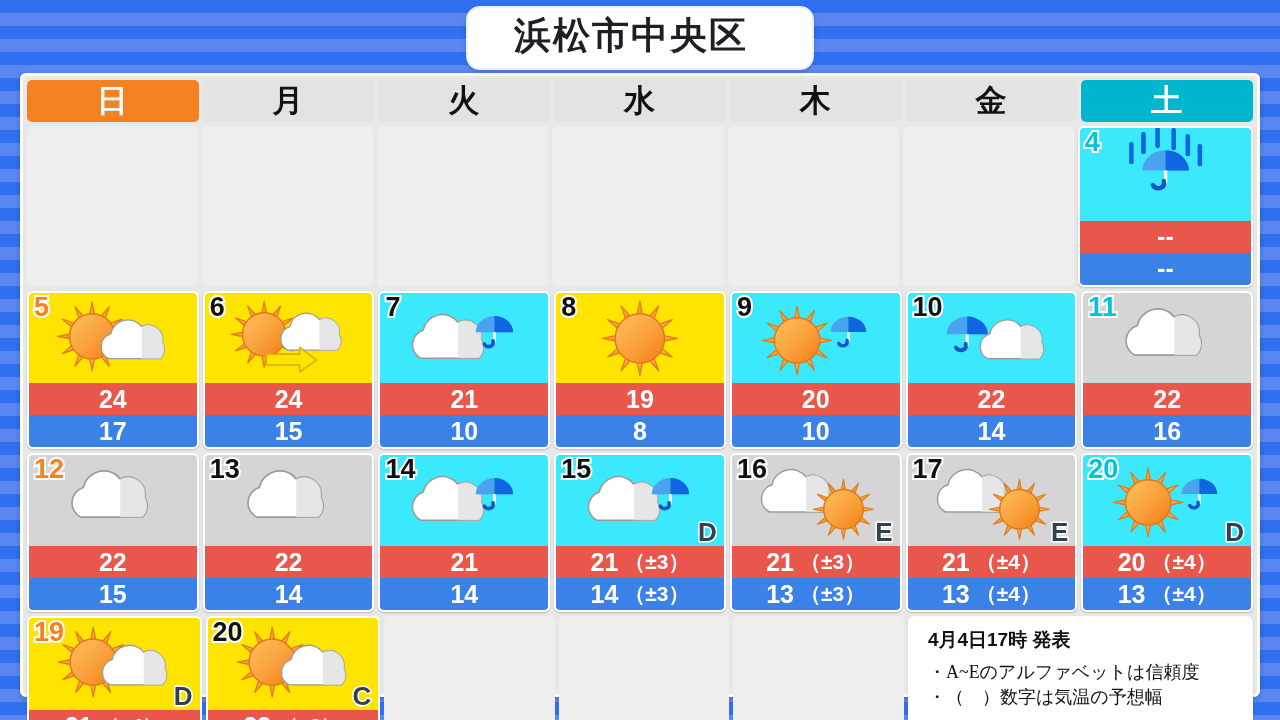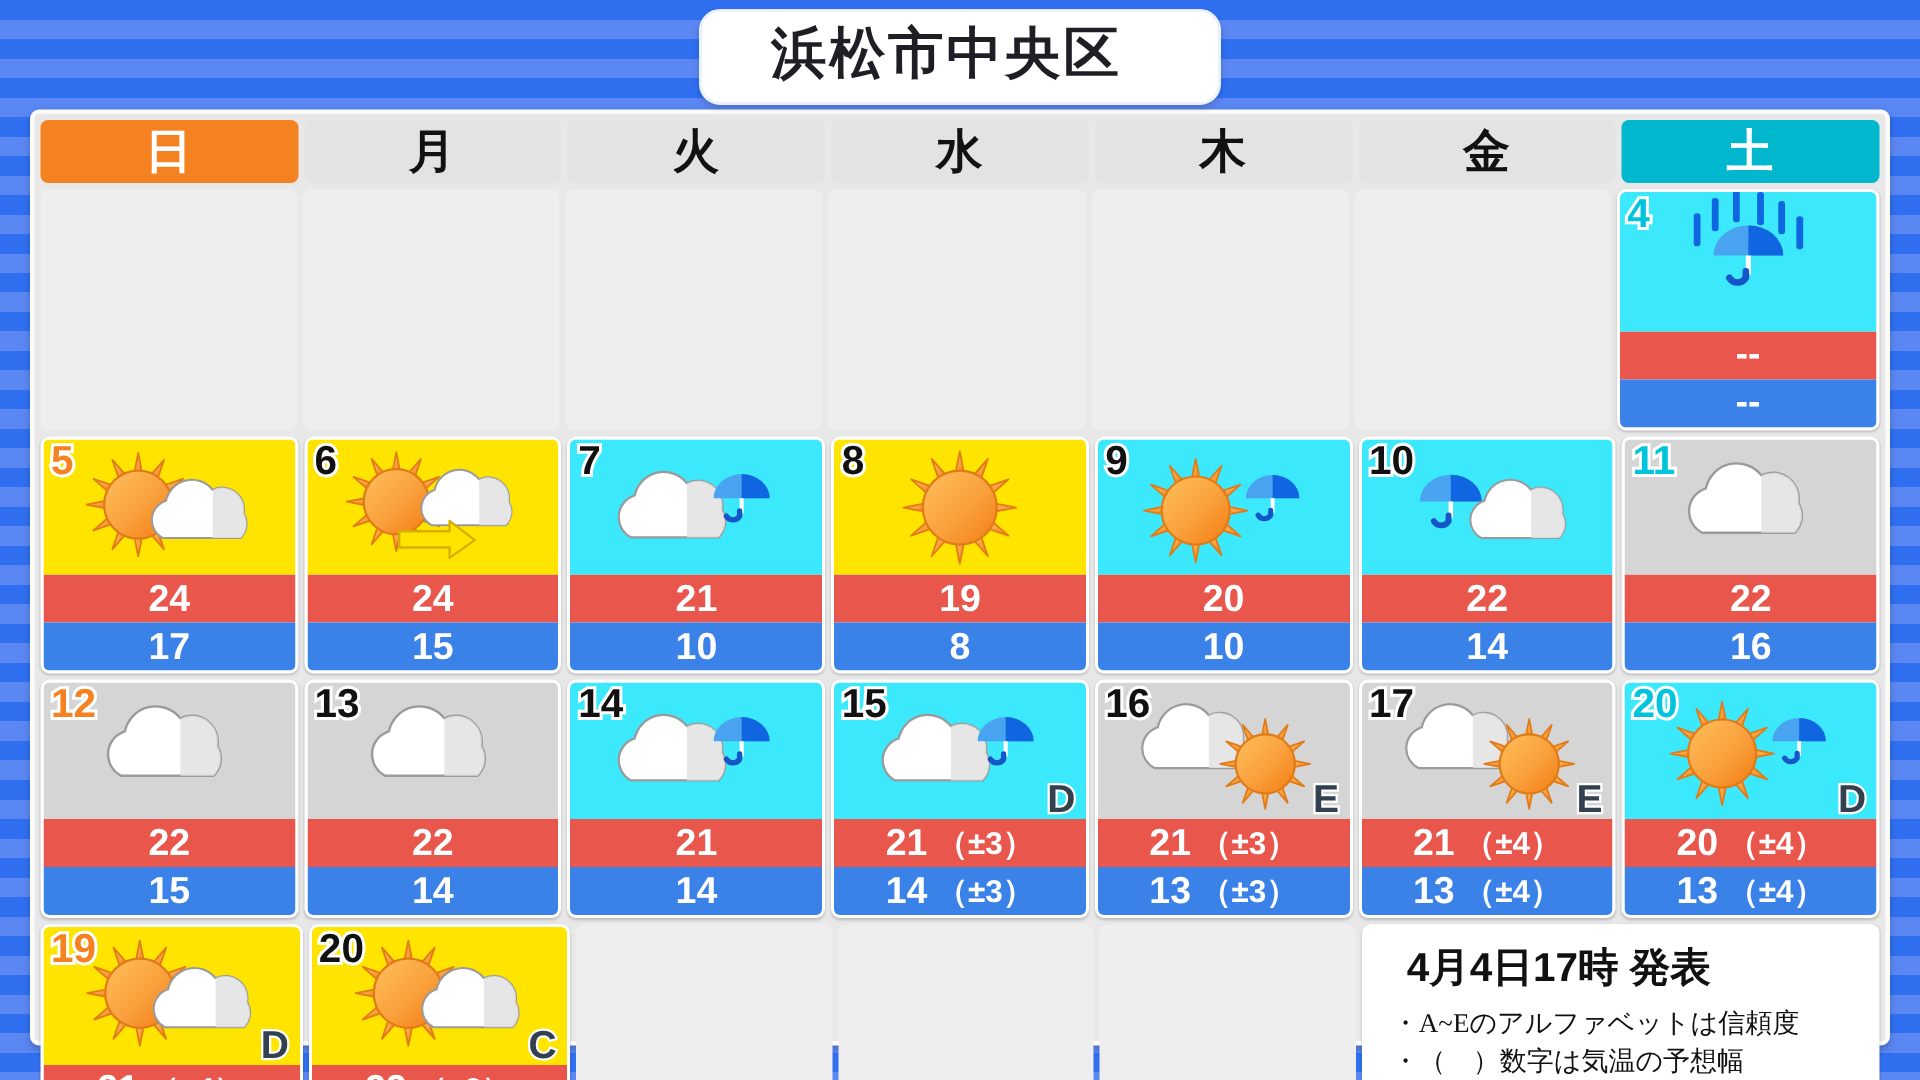--- a/index.html
+++ b/index.html
@@ -104,21 +104,21 @@
     color: #ffffff; font-weight: bold; font-size: 25px; letter-spacing: 0px;
   }
   .tmax { background: #e8564c; }
   .tmin { background: #3b82e8; }
   .tpar { font-size: 21px; margin-left: 6px; }
 
   .wicon { width: 100%; height: 100%; display: block; }
 
   
   .notebox { padding: 9px 14px 4px 18px; }
-  .note-head { font-size: 27px; font-weight: bold; color: #111; margin-bottom: 7px; margin-left: 10px; }
+  .note-head { font-size: 19px; font-weight: bold; color: #111; margin-bottom: 7px; }
   .note-line { font-size: 18px; color: #111; line-height: 1.38; white-space: nowrap; font-family: Liberation Serif, serif; }
   .note-line.indent { padding-left: 17px; }
 </style>
 </head>
 <body>
 
 <div id="title-bar">
   <div id="title-pill">
     <span>浜松市中央区</span>
   </div>

